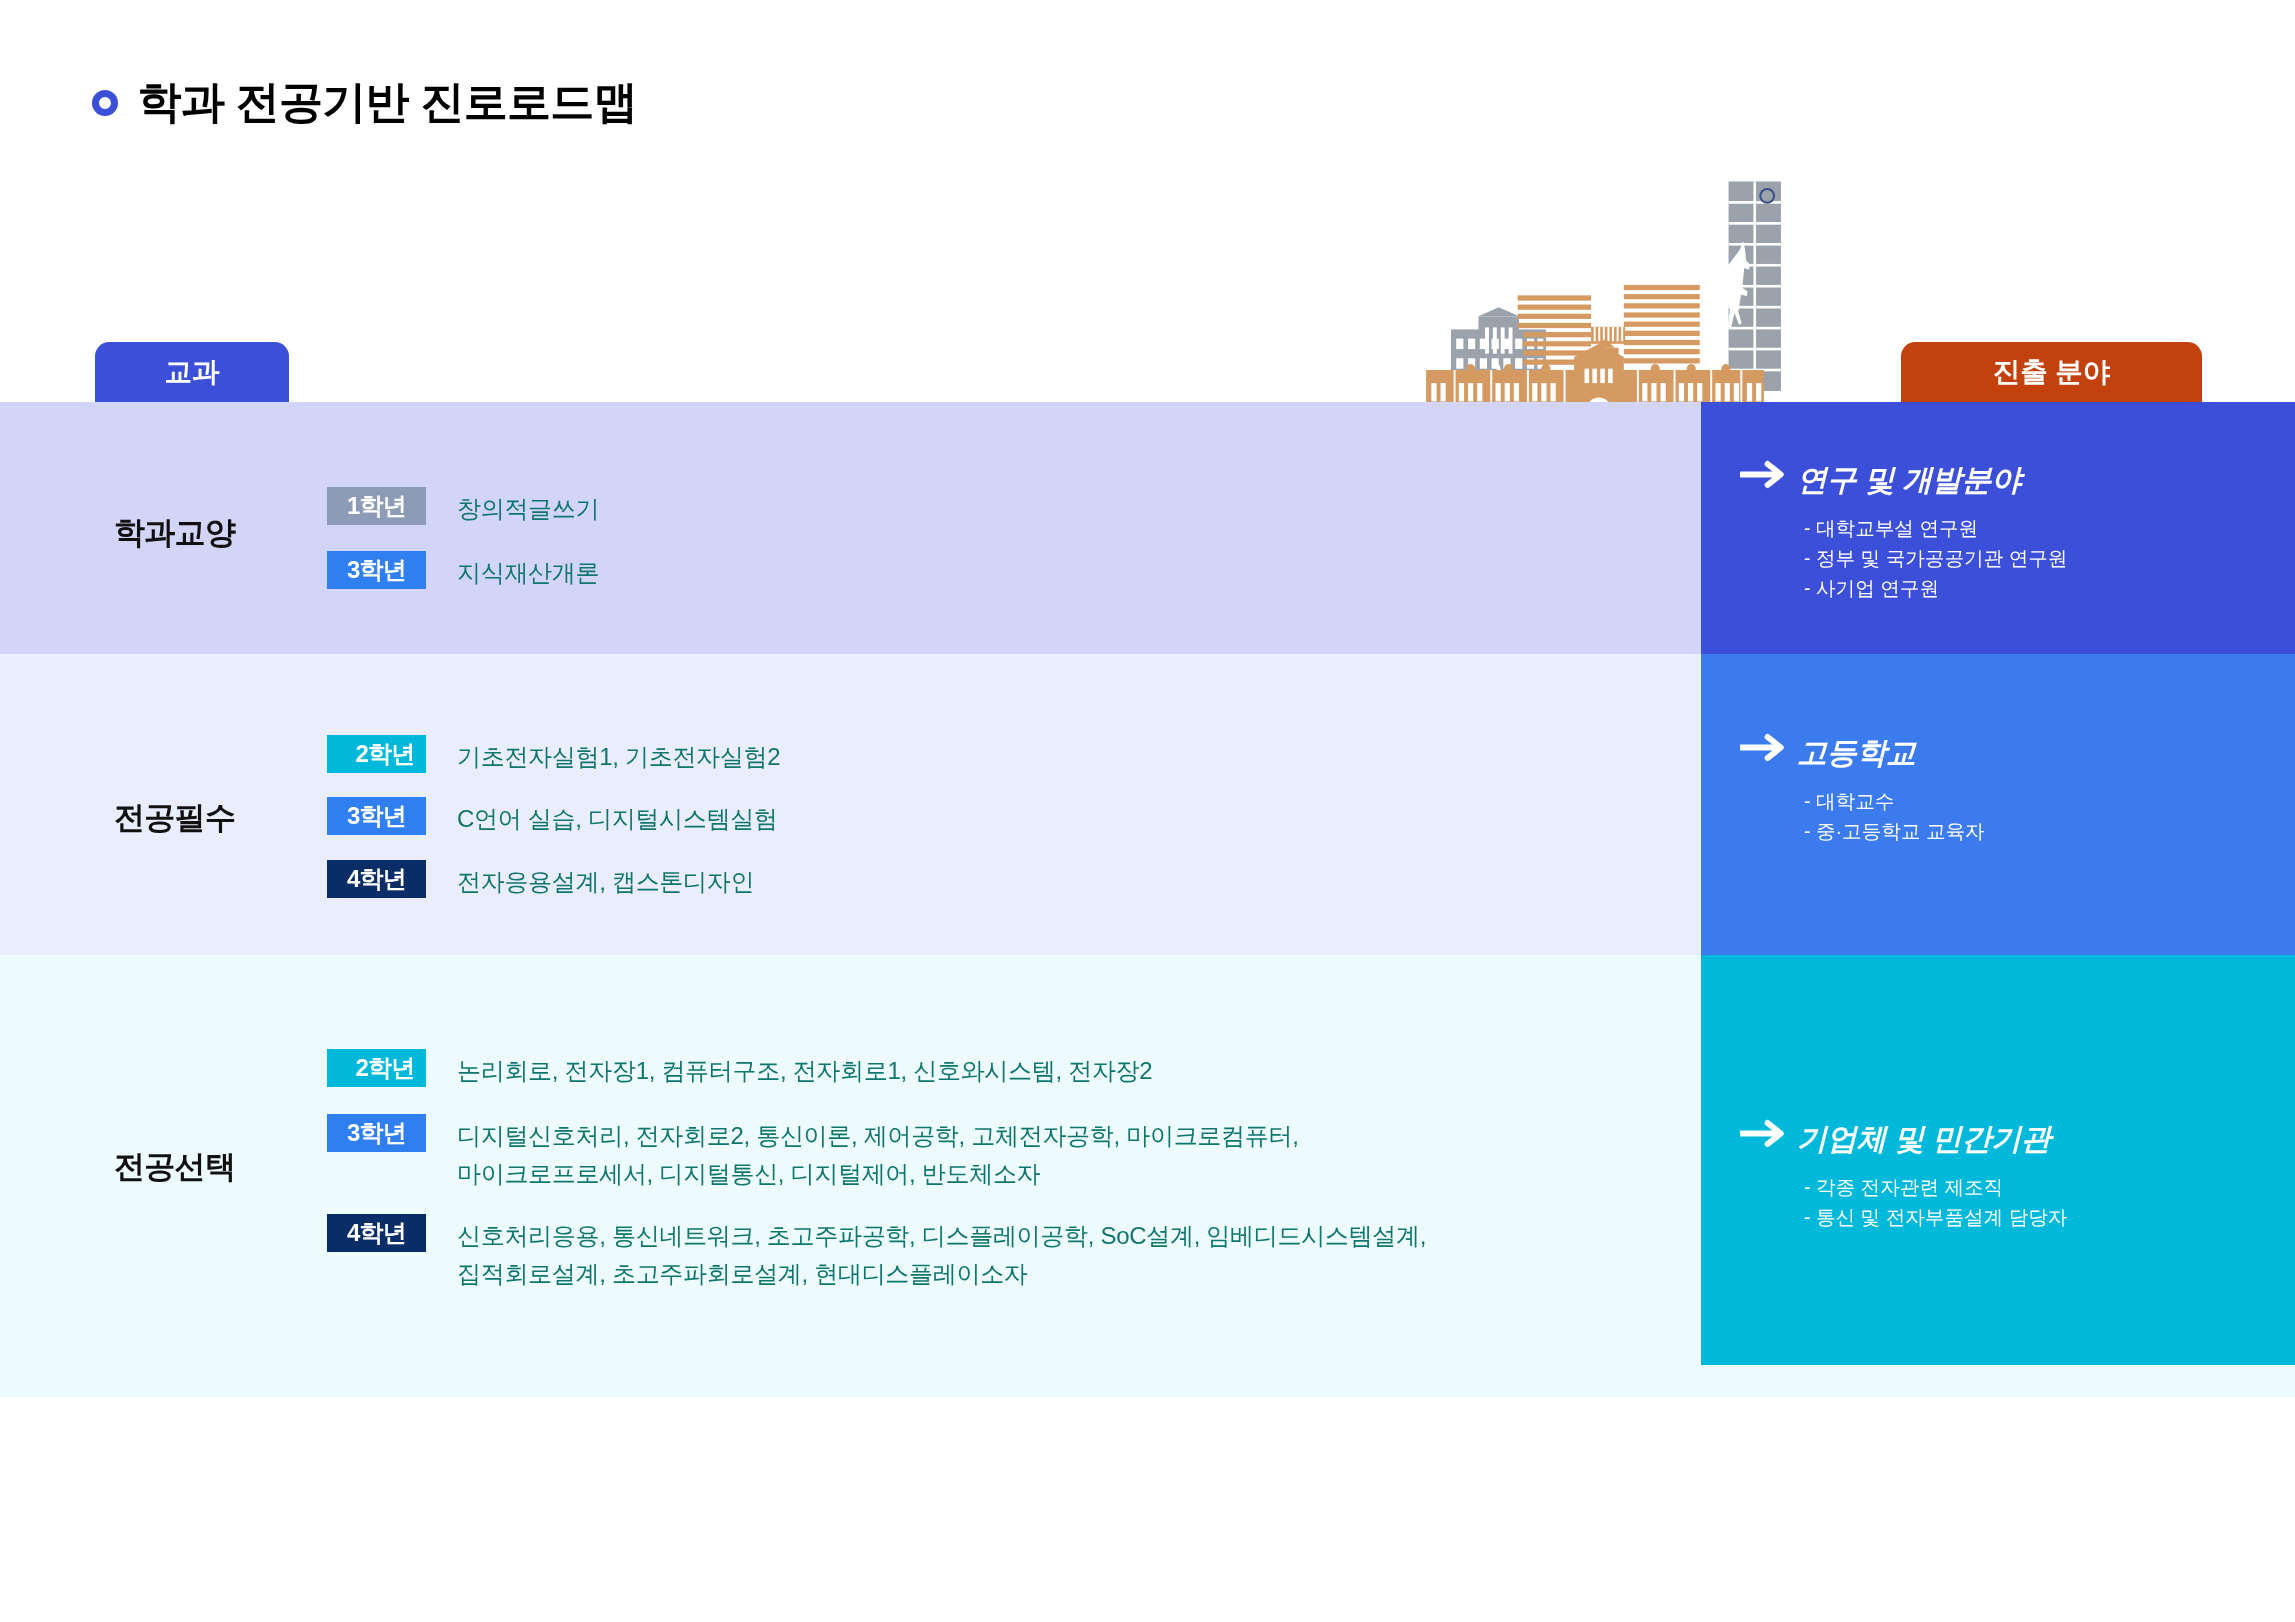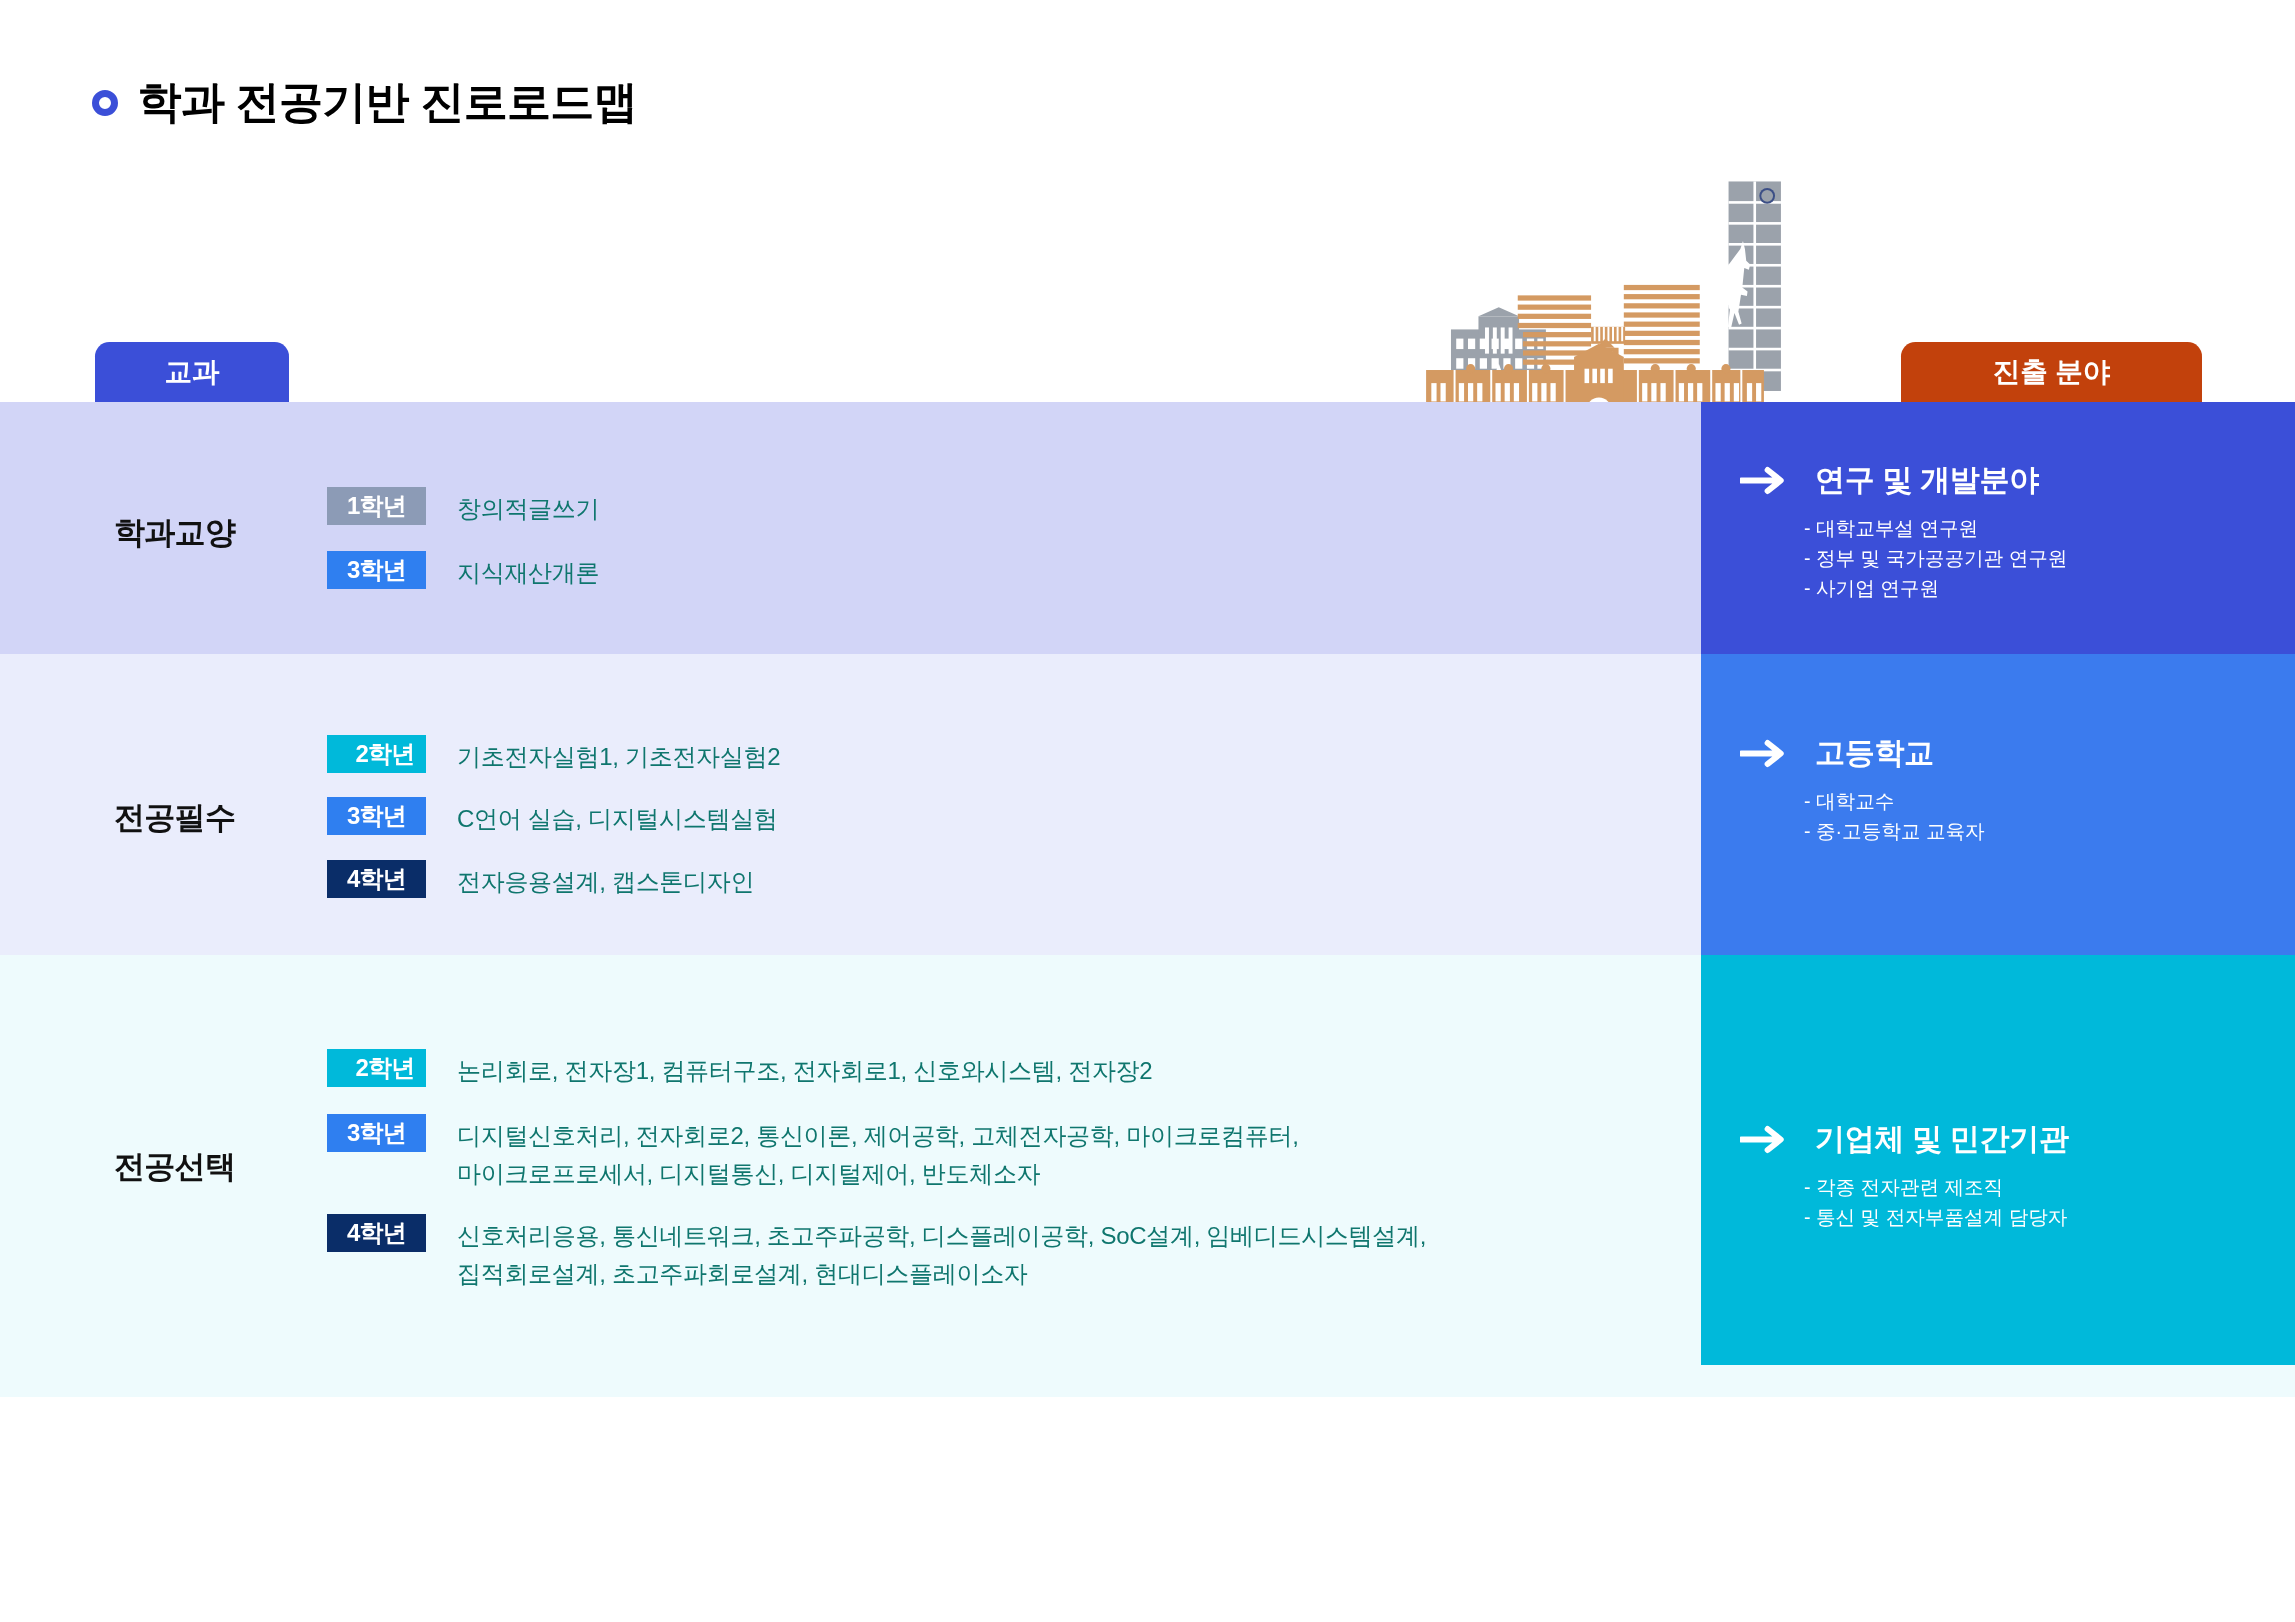--- a/index.html
+++ b/index.html
@@ -71,22 +71,23 @@
     position: absolute;
     left: 1701px; width: 595px;
     color: #ffffff;
   }
   .cp-1 { top: 402px;  height: 252px; background: #3b4fd8; }
   .cp-2 { top: 654px; height: 301px; background: #3b7bee; }
   .cp-3 { top: 955px; height: 410px; background: #00b9da; padding-left: 28px; }
 
   .cp-inner { position: absolute; left: 0; right: 0; }
   .cp-head {
-    display: flex; align-items: center; gap: 29px;
+    display: flex; gap: 11px;
     margin-left: 39px;
+    font-style: italic;
   }
   .arrow-icon { width: 46px; height: 29px; flex: 0 0 auto; }
   .cp-title {
     font-size: 30px; font-weight: 700;
     letter-spacing: -0.3px;
     white-space: nowrap;
   }
   .cp-list { margin-left: 103px; margin-top: 13px; }
   .cp-item {
     font-size: 19.6px;

